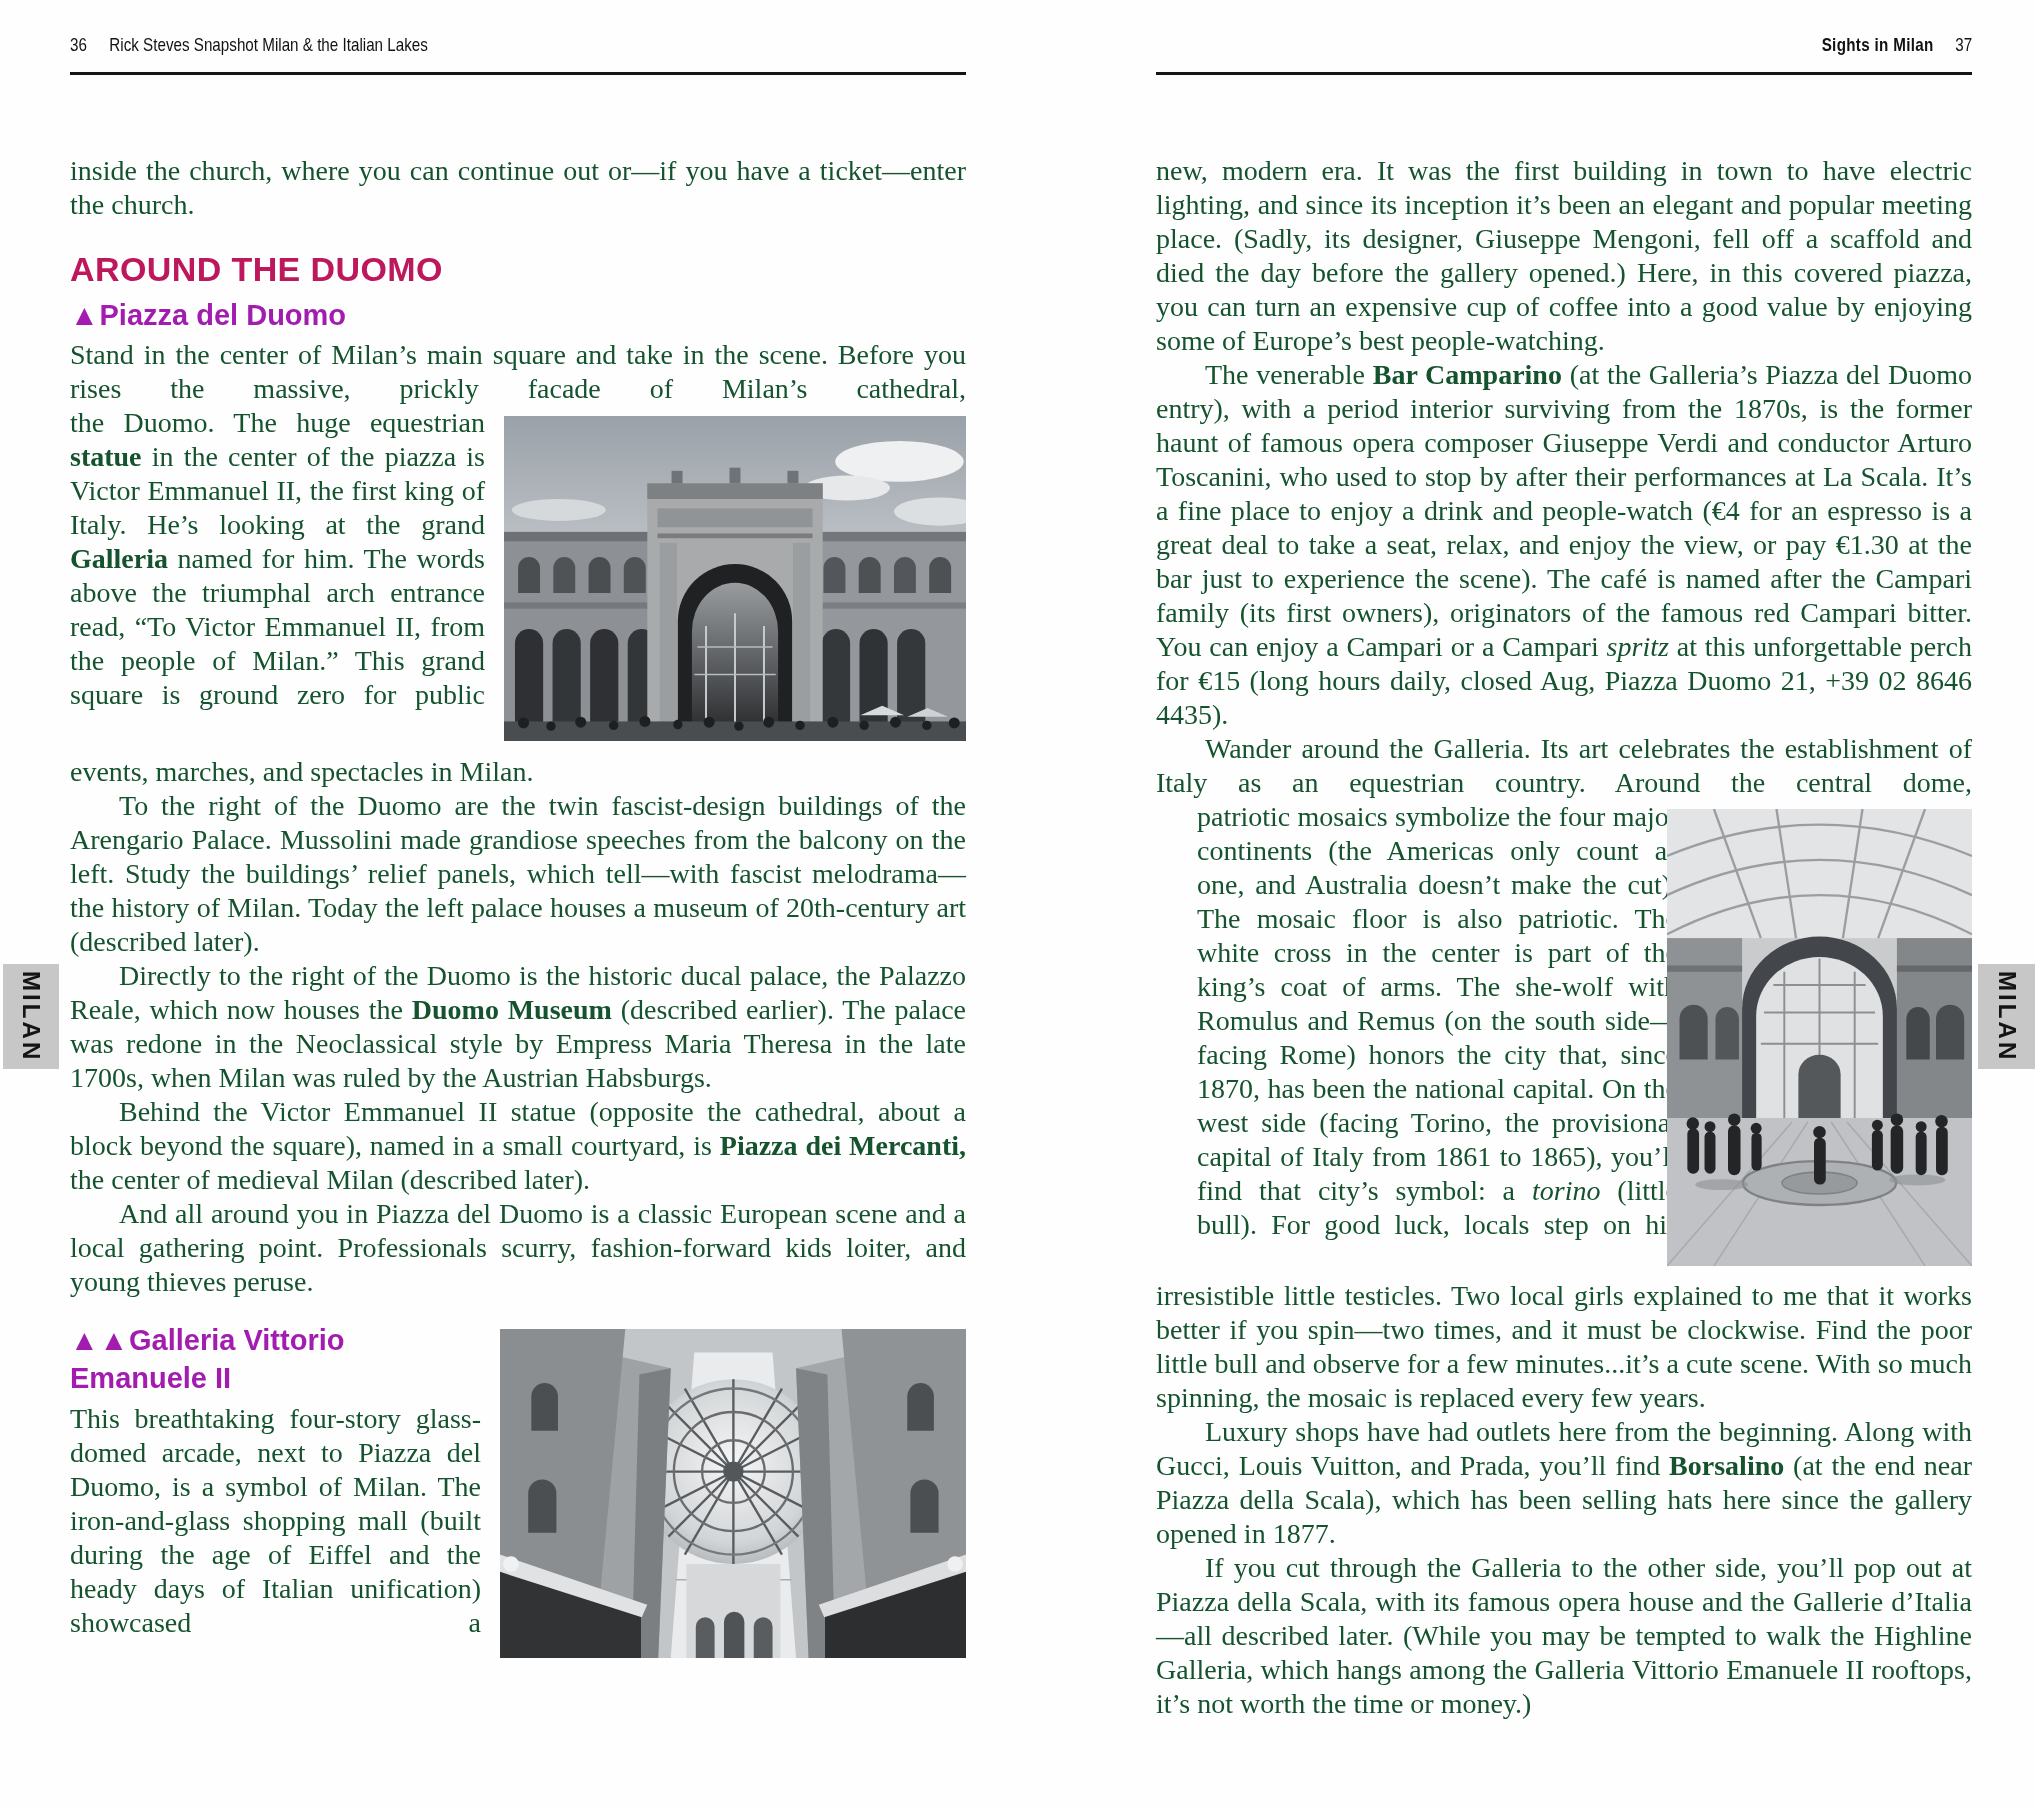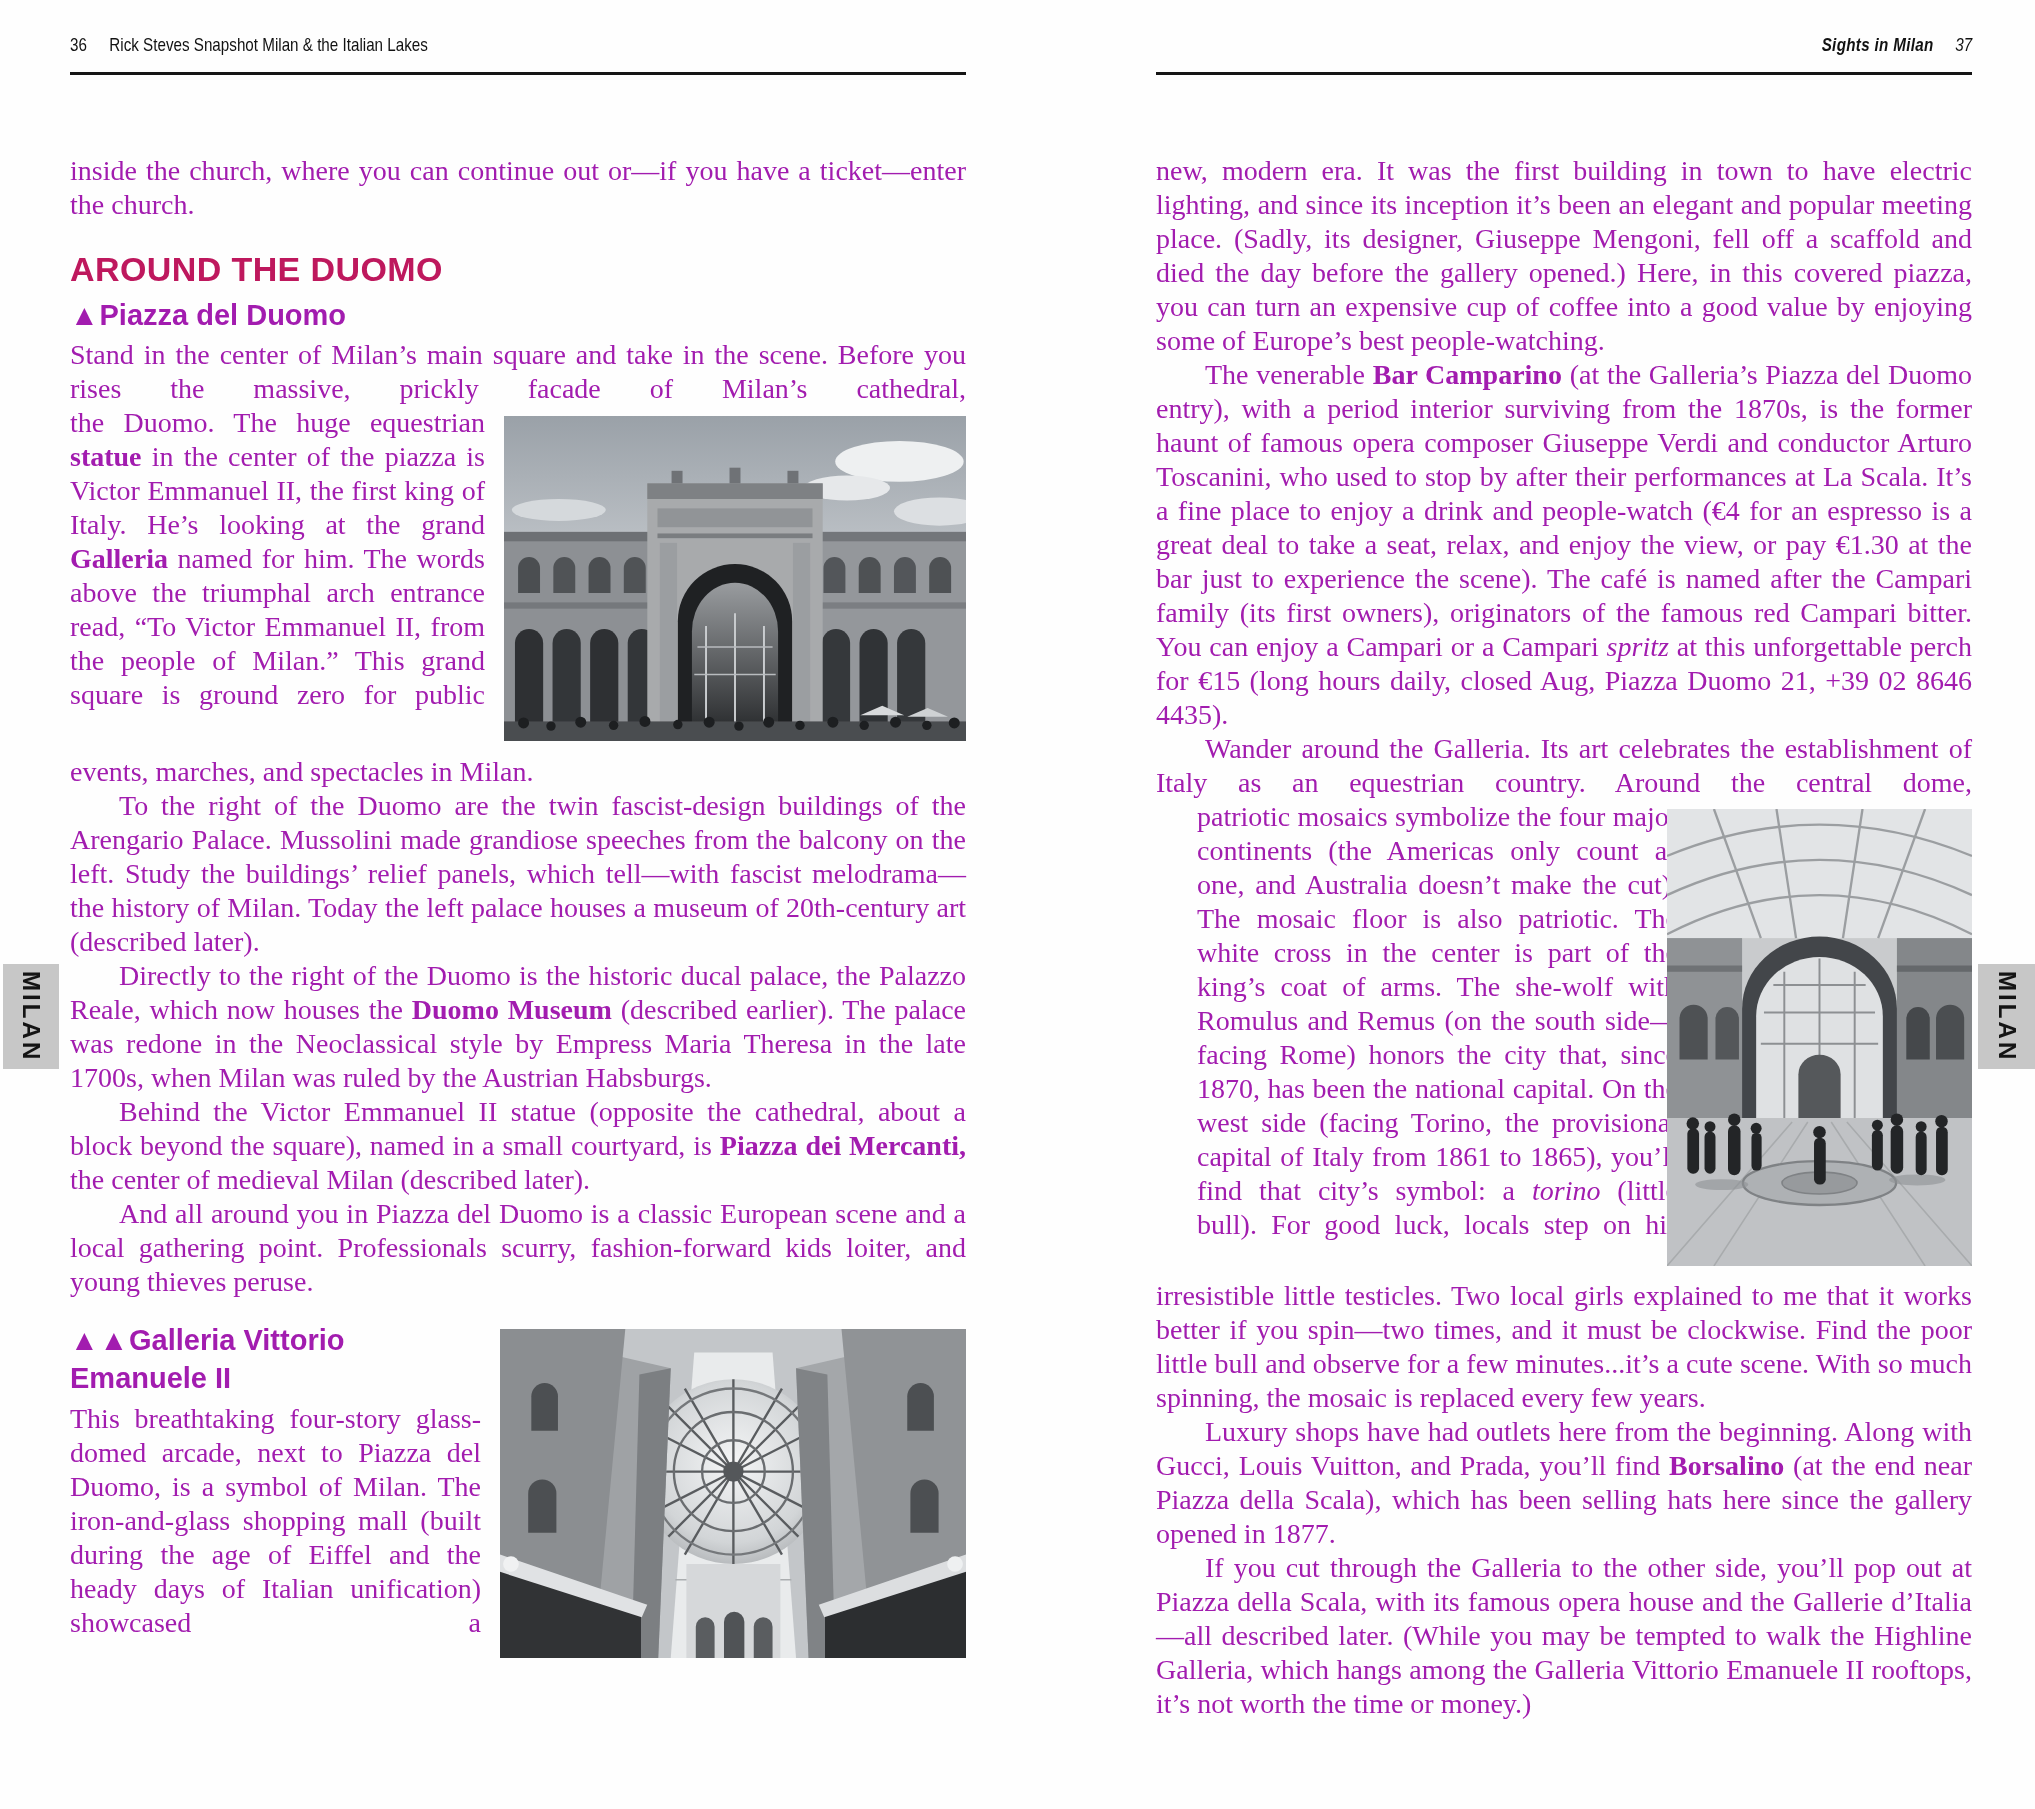--- a/index.html
+++ b/index.html
@@ -13,32 +13,32 @@
 
   
   .running-head{
     position:absolute;top:34px;left:0;right:0;height:34px;
     font-family:"Liberation Sans",sans-serif;font-size:19px;color:#121212;
     white-space:nowrap;
   }
   .rh-inner{display:inline-block;transform:scaleX(.8);}
   .rh-inner-left{transform-origin:left center;}
   .rh-inner-right{transform-origin:right center;}
-  .running-head.rh-right{text-align:right;font-style:italic;}
+  .running-head.rh-right{text-align:right;}
   .rh-title-bold{font-weight:700;letter-spacing:0.4px;}
   .folio{font-weight:400;}
   .folio-left{margin-right:28px;}
   .folio-right{margin-left:27px;}
   .head-rule{position:absolute;top:72px;left:0;right:0;height:3.1px;background:#151515;}
 
   .page-content{position:absolute;top:154px;left:0;right:0;}
 
   p.body{
     font-size:28px;line-height:34px;margin:0;text-align:justify;
-    color:#a21caf;
+    color:#14532d;
   }
   p.cont{text-align-last:justify;}
   .indent{text-indent:49px;}
   .run-b{font-weight:700;}
   .run-i{font-style:italic;}
 
   h2.section-heading{
     font-family:"Liberation Sans",sans-serif;font-weight:700;
     font-size:34px;line-height:38px;margin:28px 0 7.8px 0;color:#be185d;
     letter-spacing:0.4px;

